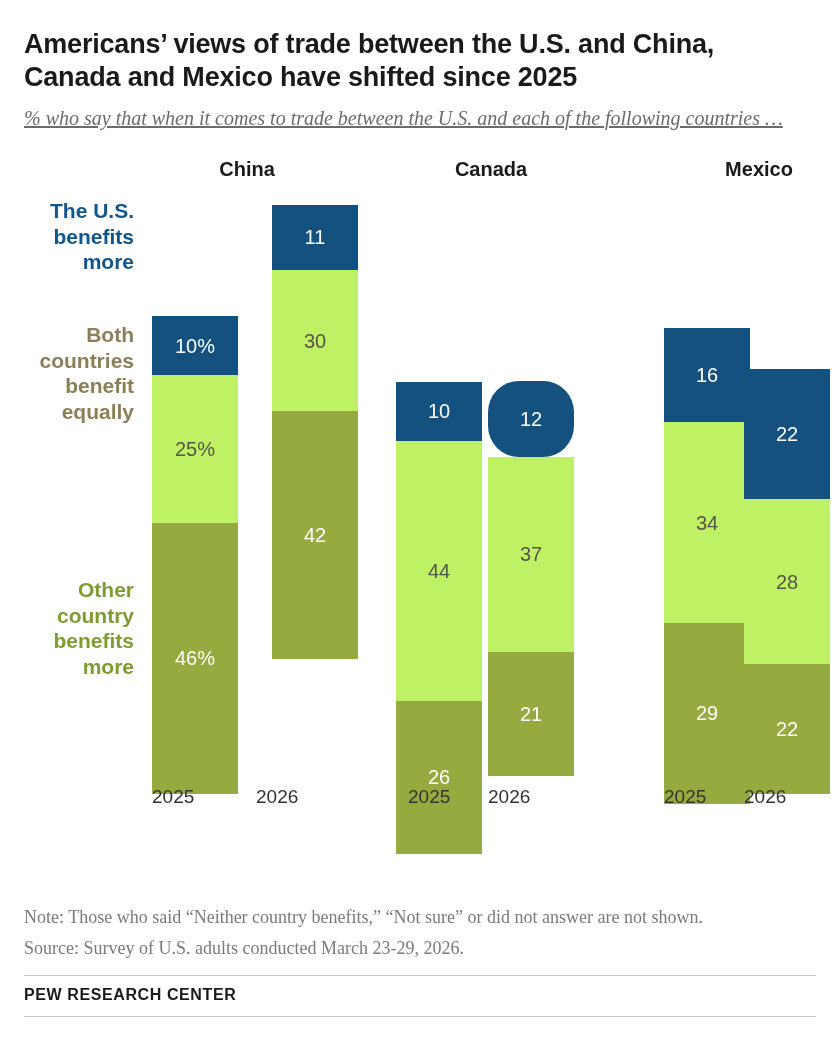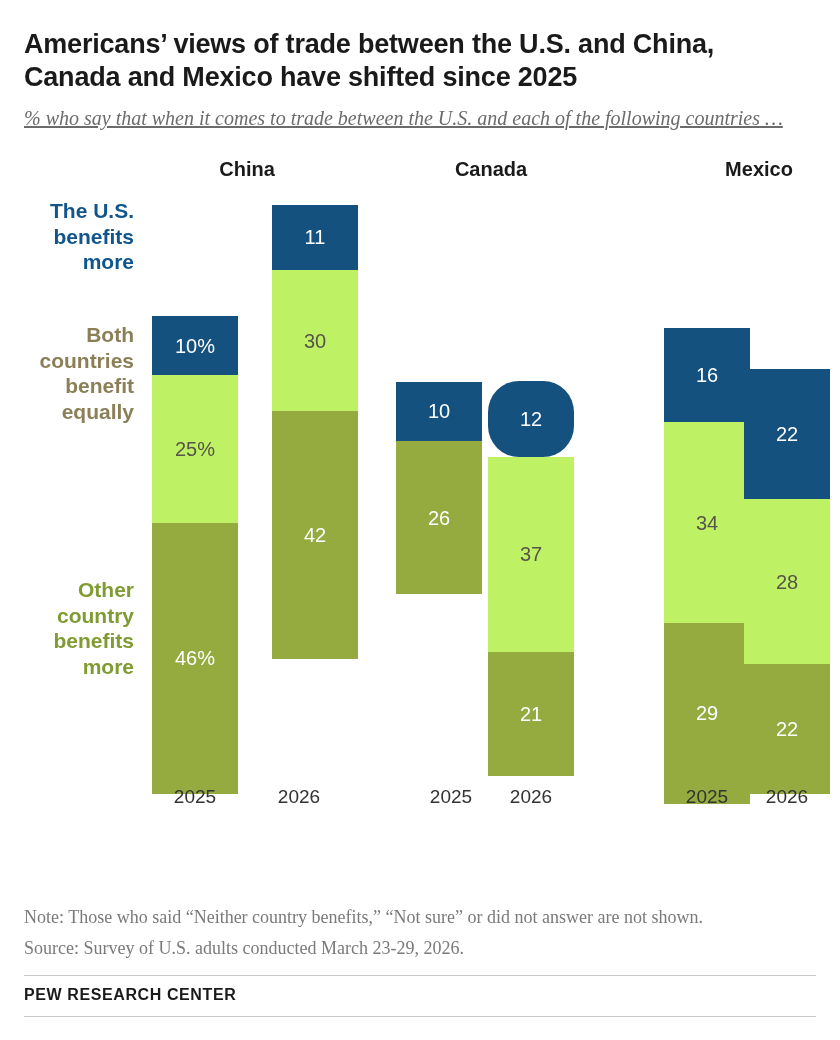--- a/index.html
+++ b/index.html
@@ -108,21 +108,20 @@
   .year-labels {
     position: absolute;
     left: 0;
     top: 628px;
     width: 792px;
     height: 26px;
   }
   .year-label {
     position: absolute;
     width: 86px;
-    text-align: center;
     font-size: 19px;
     color: #333333;
   }
 
   .footer {
     position: absolute;
     left: 24px;
     top: 905px;
     width: 792px;
   }
@@ -189,20 +188,23 @@
             <div class="seg seg-beige" style="height: 141.6px;">
               <span>30</span>
             </div>
             <div class="seg seg-green" style="height: 247.8px;">
               <span>42</span>
             </div>
           </div>
           <div class="bar" style="left: 372px; height: 412px;">
             <div class="seg seg-blue" style="height: 59px;">
               <span>10</span>
+            </div>
+            <div class="seg seg-beige" style="height: 259.6px;">
+              <span>44</span>
             </div>
             <div class="seg seg-green" style="height: 153.4px;">
               <span>26</span>
             </div>
           </div>
           <div class="bar" style="left: 464px; height: 413px;">
             <div class="seg seg-blue" style="height: 76px; border-radius: 31px;">
               <span>12</span>
             </div>
             <div class="seg seg-beige" style="height: 195px; text-decoration: underline;">

